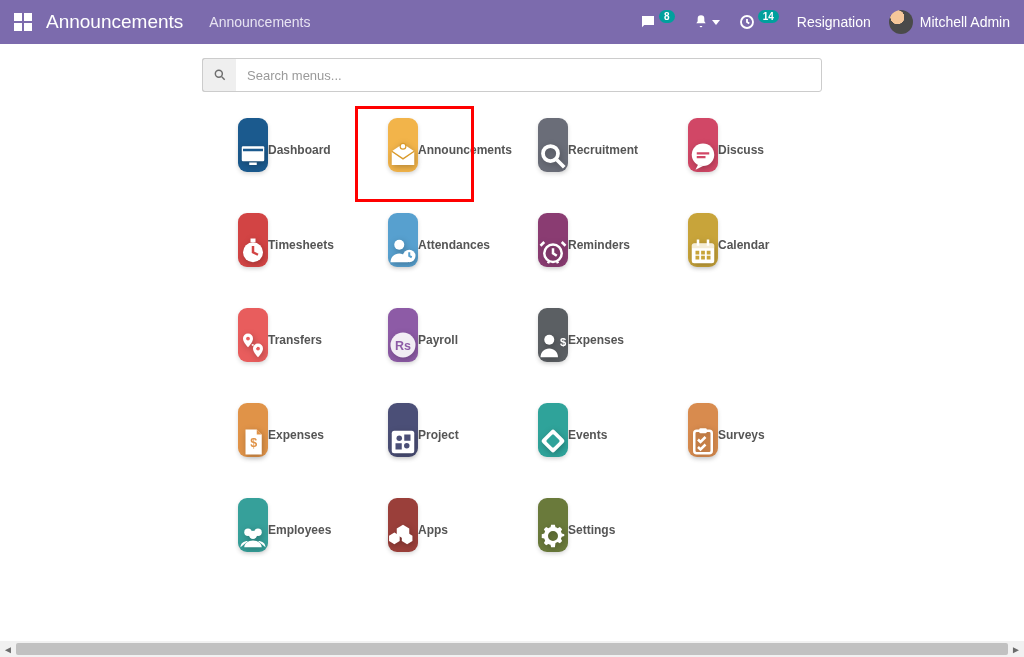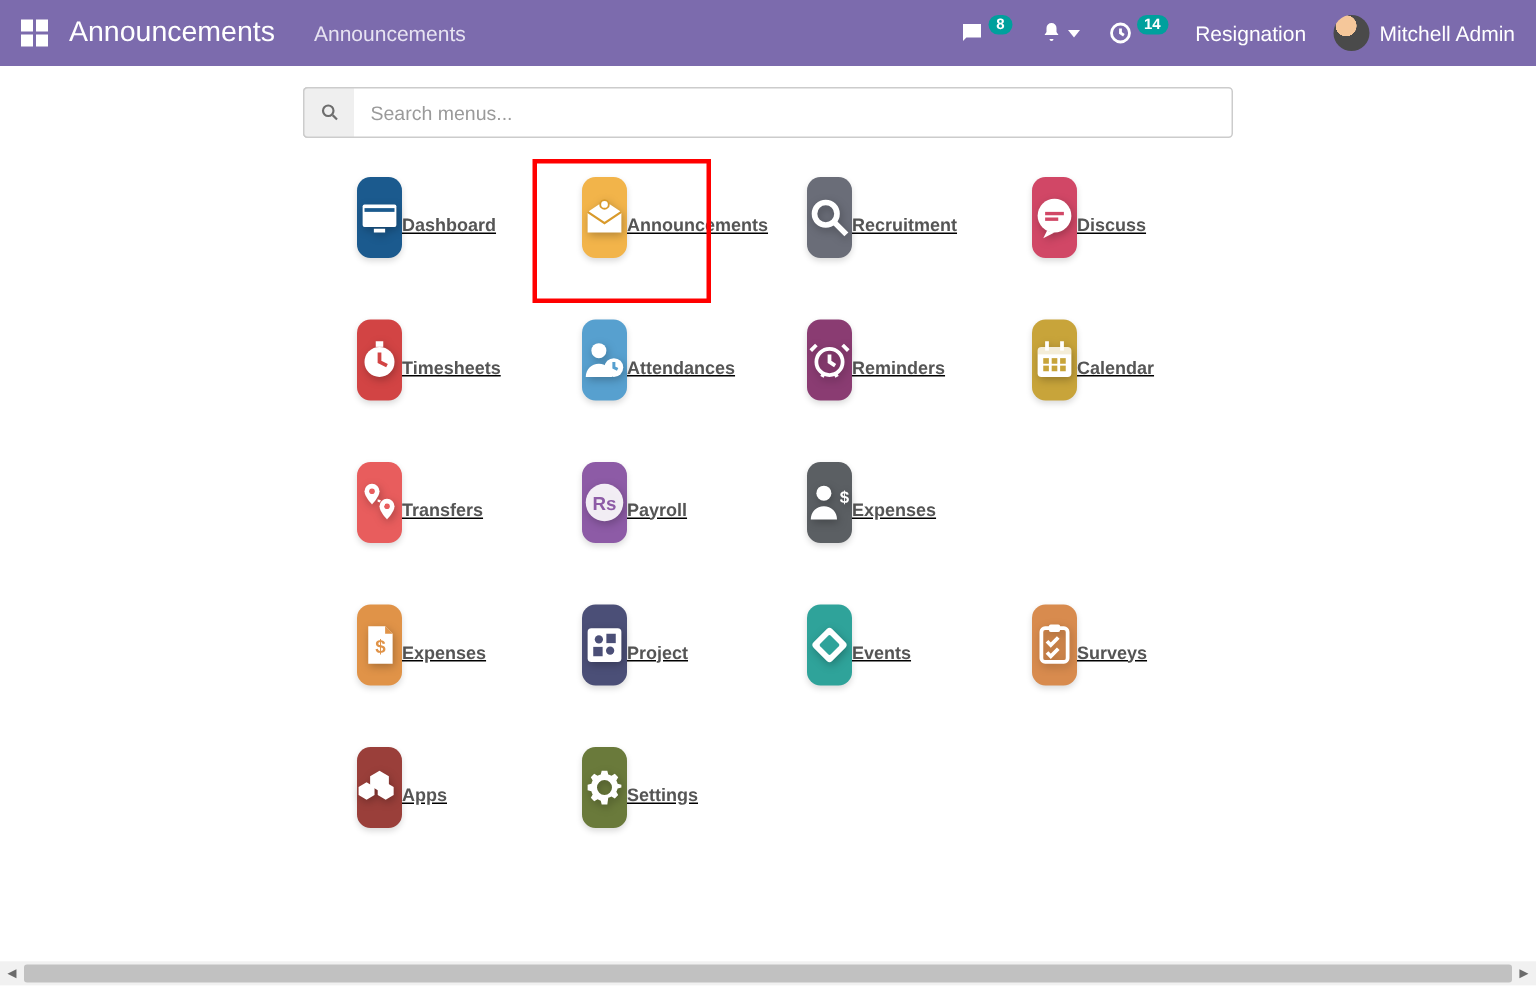--- a/index.html
+++ b/index.html
@@ -7,30 +7,30 @@
   .topbar { background: #7c6bad; height: 44px; color: #fff; display: flex; align-items: center; padding: 0 14px; }
   .apps-icon { width: 18px; height: 18px; display: grid; grid-template-columns: 1fr 1fr; grid-template-rows: 1fr 1fr; gap: 2px; margin-right: 14px; cursor: pointer; }
   .apps-icon div { background: #fff; }
   .app-title { font-size: 19px; margin-right: 26px; }
   .breadcrumb { font-size: 14px; color: #e7e3f2; cursor: pointer; }
   .topbar-spacer { flex: 1; }
   .top-item { margin-left: 18px; font-size: 14px; display: flex; align-items: center; cursor: pointer; position: relative; }
   .badge { background: #00a09d; color: #fff; font-size: 10px; font-weight: bold; border-radius: 8px; padding: 1px 5px; margin-left: 2px; position: relative; top: -6px; }
   .caret-down { width: 0; height: 0; border-left: 4px solid transparent; border-right: 4px solid transparent; border-top: 5px solid #fff; margin-left: 3px; }
   .avatar { width: 24px; height: 24px; border-radius: 50%; background: radial-gradient(circle at 35% 30%, #f5c79a 0 30%, #4a4a4a 31% 100%); margin-right: 7px; }
-  .content-wrap { position: absolute; top: 44px; left: 0; right: 0; bottom: 16px; overflow-y: auto; overflow-x: hidden; text-decoration: underline; }
+  .content-wrap { position: absolute; top: 44px; left: 0; right: 0; bottom: 16px; overflow-y: auto; overflow-x: hidden; }
   .center-col { width: 620px; margin: 0 auto; padding-top: 14px; }
   .search-row { position: relative; margin-bottom: 26px; }
   .search-btn { position: absolute; left: 0; top: 0; width: 34px; height: 34px; background: #efefef; border: 1px solid #ccc; border-right: none; border-radius: 3px 0 0 3px; display: flex; align-items: center; justify-content: center; color: #6d6d6d; }
   .search-input { width: 100%; height: 34px; padding: 0 10px 0 44px; border: 1px solid #ccc; border-radius: 3px; font-size: 13px; color: #444; }
   .search-input::placeholder { color: #9a9a9a; }
   .apps-grid { }
   .app-row { display: flex; justify-content: flex-start; gap: 60px; margin-bottom: 32px; padding-left: 36px; }
   .app-cell { width: 90px; display: flex; align-items: center; cursor: pointer; }
-  .app-tile { width: 30px; height: 54px; border-radius: 9px; box-shadow: 0 2px 4px rgba(0,0,0,0.15); display: flex; align-items: center; justify-content: center; margin-bottom: 9px; position: relative; }
+  .app-tile { width: 30px; height: 54px; border-radius: 9px; box-shadow: 0 2px 4px rgba(0,0,0,0.15); display: flex; align-items: flex-end; justify-content: center; margin-bottom: 9px; position: relative; }
   .app-label { font-size: 12px; color: #555; font-weight: bold; text-align: center; }
   .highlight-box { position: absolute; border: 3px solid red; }
   .icon-shadow { filter: drop-shadow(1px 2px 3px rgba(0,0,0,0.25)); }
   .hscroll { position: absolute; bottom: 0; left: 0; right: 0; height: 16px; background: #f1f1f1; display: flex; align-items: center; }
   .hscroll-btn { width: 16px; height: 16px; background: #f1f1f1; display: flex; align-items: center; justify-content: center; color: #6b6b6b; font-size: 10px; }
   .hscroll-track { flex: 1; height: 16px; background: #f1f1f1; position: relative; }
   .hscroll-thumb { position: absolute; left: 0; right: 0; top: 2px; bottom: 2px; background: #c1c1c1; border-radius: 2px; }
 </style>
 </head>
 <body>
@@ -250,20 +250,31 @@
                 <rect x="5" y="3" width="14" height="18" rx="2" fill="none" stroke="#fff" stroke-width="2"></rect>
                 <rect x="9" y="1" width="6" height="4" rx="1"></rect>
                 <path d="M8 10l2 2 4-4M8 16l2 2 4-4" stroke="#fff" stroke-width="2" fill="none"></path>
               </svg>
             </div>
             <div class="app-label">Surveys</div>
           </div>
         </div>
         <div class="app-row">
           <div class="app-cell">
+            <div class="app-tile" style="background: rgb(54, 160, 154);">
+              <svg class="icon-shadow" width="32" height="32" viewBox="0 0 24 24" fill="#fff">
+                <circle cx="8" cy="9" r="3"></circle>
+                <circle cx="16" cy="9" r="3"></circle>
+                <circle cx="12" cy="11" r="3.3"></circle>
+                <path d="M2 21c0-3 2.5-5 6-5M22 21c0-3-2.5-5-6-5M5 21c0-3 3-5.5 7-5.5s7 2.5 7 5.5"></path>
+              </svg>
+            </div>
+            <div class="app-label">Employees</div>
+          </div>
+          <div class="app-cell">
             <div class="app-tile" style="background: rgb(154, 63, 58);">
               <svg class="icon-shadow" width="32" height="32" viewBox="0 0 24 24" fill="#fff">
                 <path d="M12 3l5 3v5l-5 3-5-3V6l5-3z"></path>
                 <path d="M6 12l5 3v5l-5 3-5-3v-5l5-3zM18 12l5 3v5l-5 3-5-3v-5l5-3z" transform="translate(0 -1) scale(0.85)"></path>
               </svg>
             </div>
             <div class="app-label">Apps</div>
           </div>
           <div class="app-cell">
             <div class="app-tile" style="background: rgb(106, 122, 59);">

